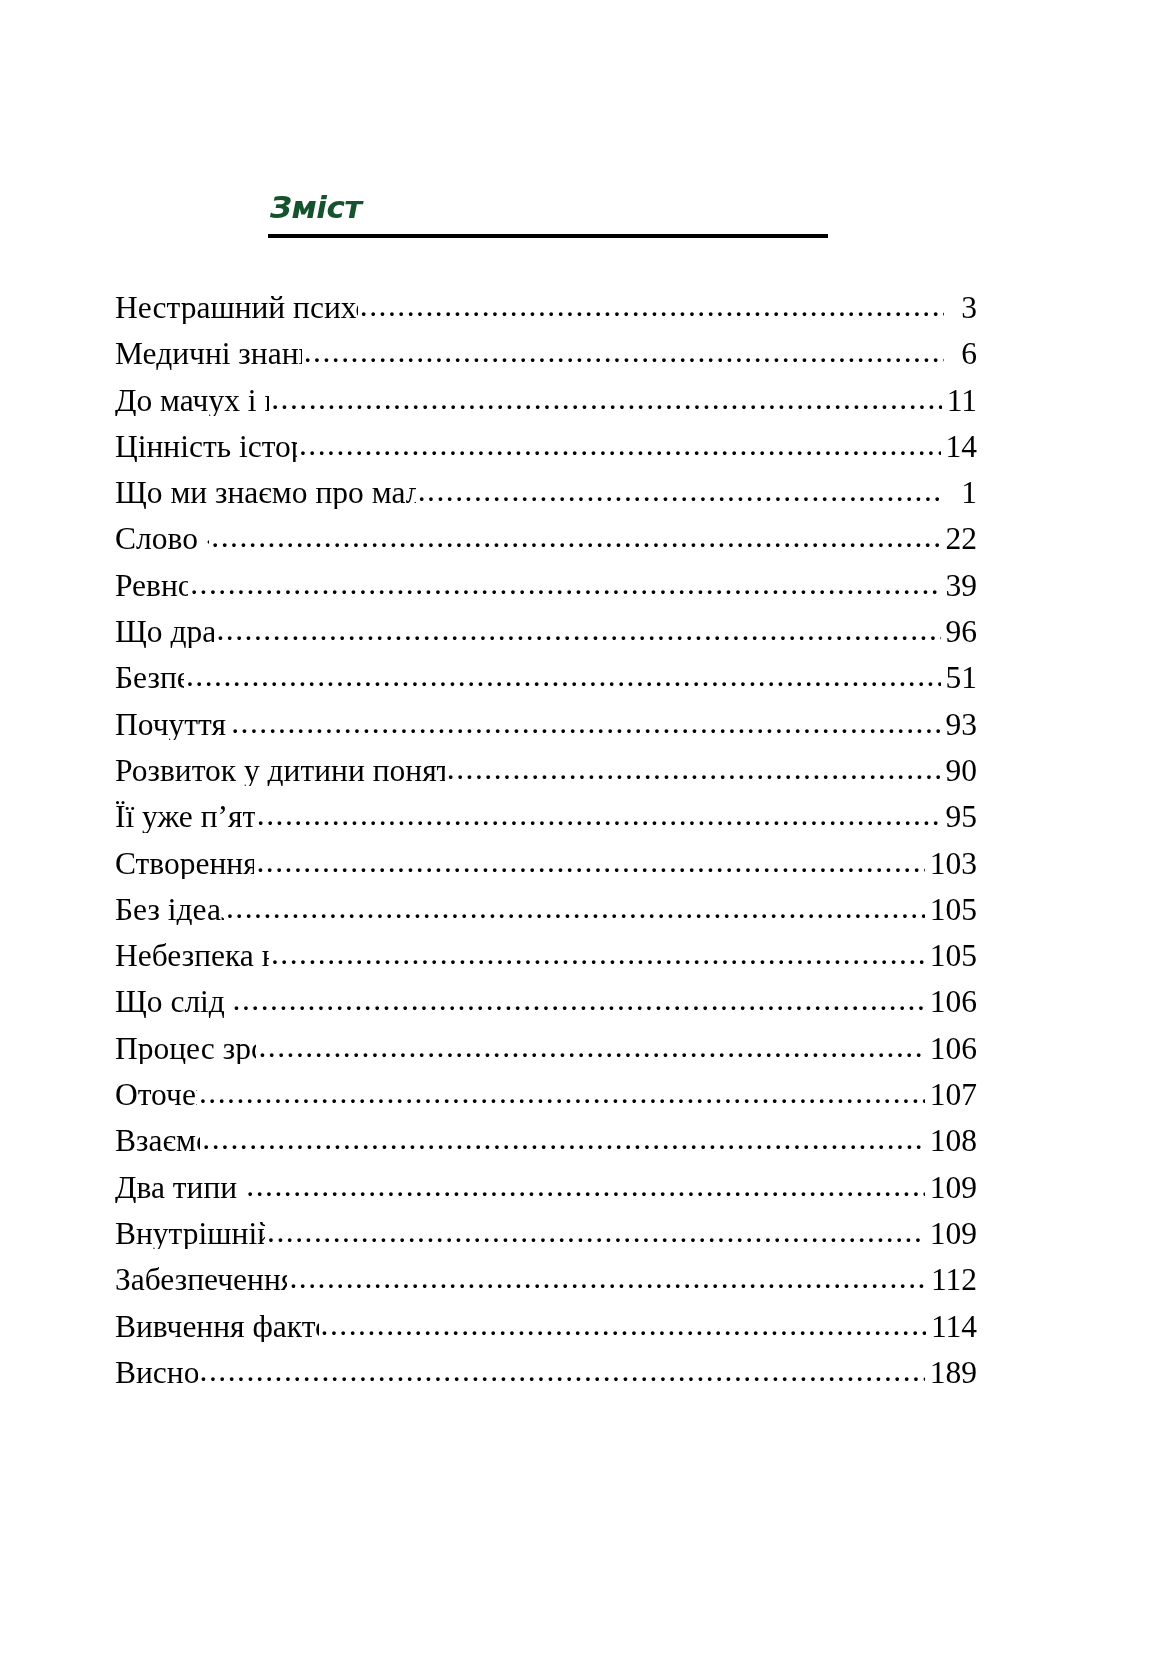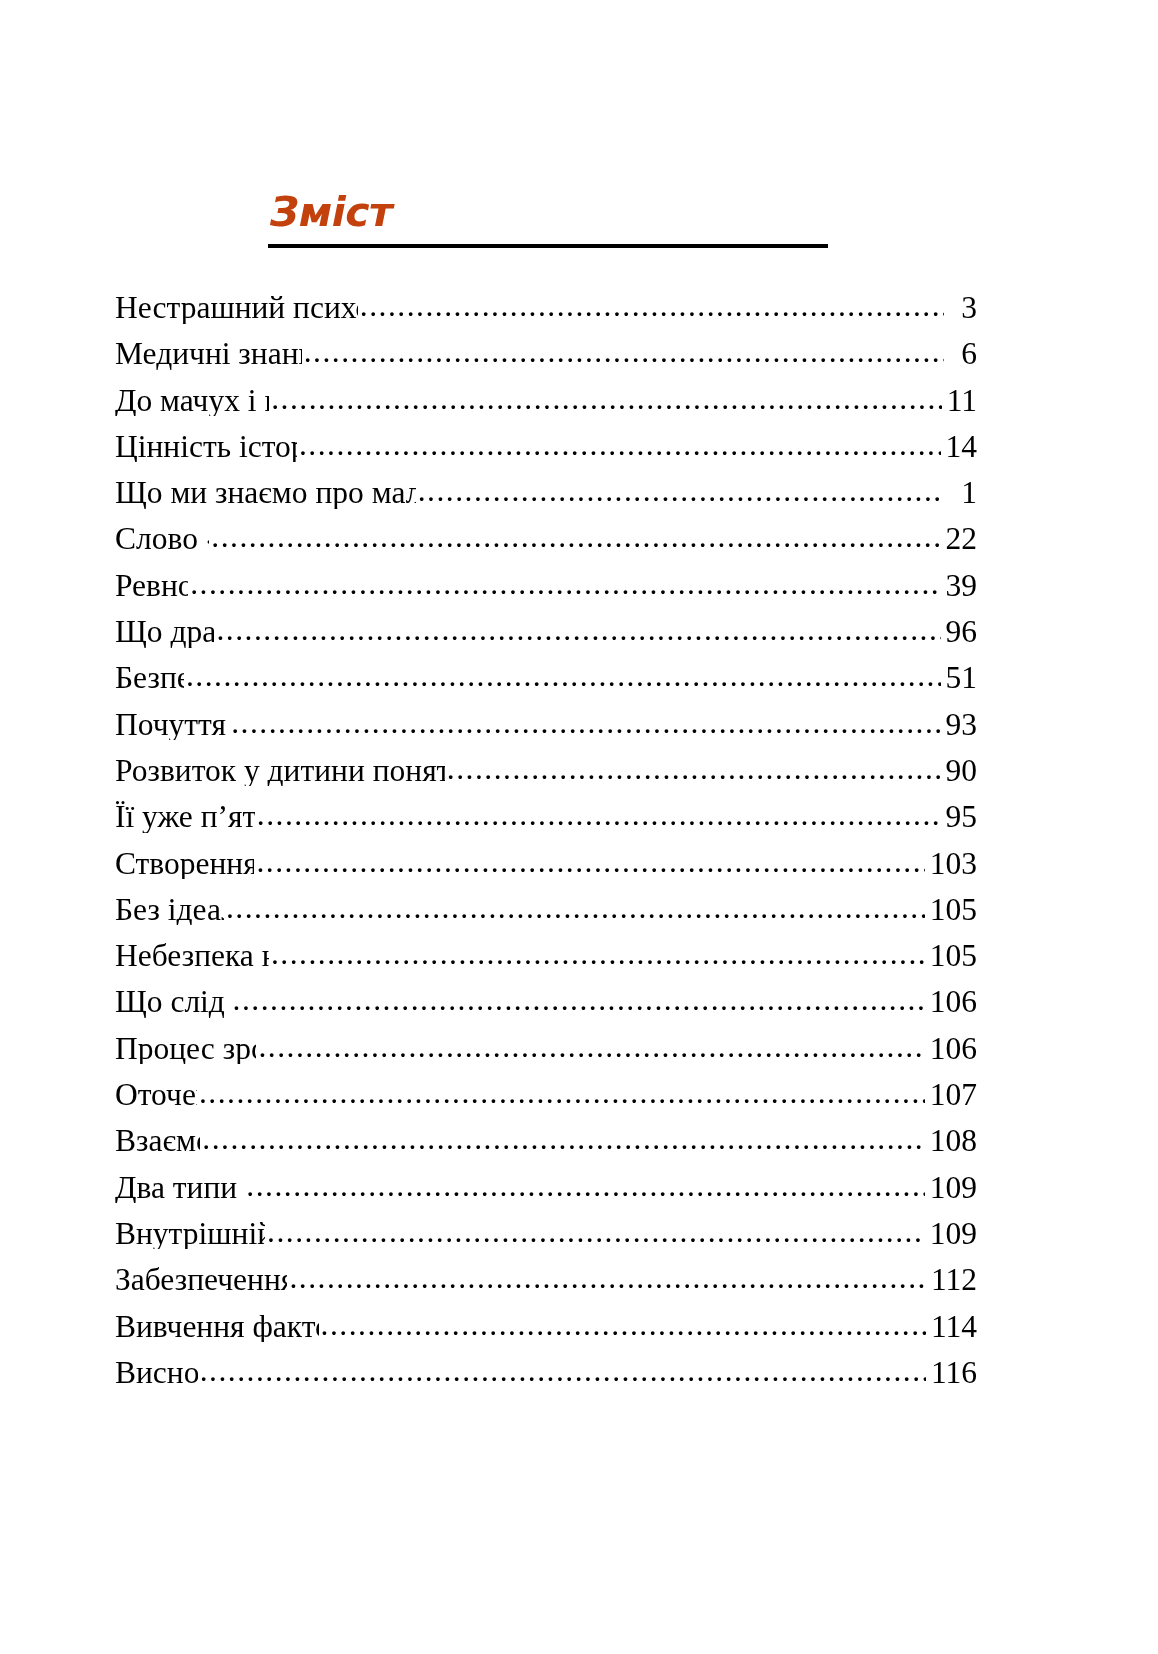--- a/index.html
+++ b/index.html
@@ -26,24 +26,24 @@
   .toc-header {
     position: absolute;
     left: 268px;
     top: 192px;
     width: 560px;
   }
   .toc-title {
     font-family: "DejaVu Sans", "Liberation Sans", sans-serif;
     font-weight: bold;
     font-style: italic;
-    font-size: 41px;
+    font-size: 31px;
     line-height: 1.0;
     letter-spacing: -0.5px;
-    color: #c2410c;
+    color: #14532d;
     margin: 0;
     padding: 0 0 0 2px;
   }
   .toc-rule {
     margin-top: 11px;
     width: 560px;
     height: 4px;
     background: #000000;
   }
 
@@ -210,17 +210,17 @@
         <span class="entry-page">112</span>
       </div>
       <div class="toc-entry">
         <span class="entry-title">Вивчення факторів оточення</span>
         <span class="entry-dots">..........................................................................................................................</span>
         <span class="entry-page">114</span>
       </div>
       <div class="toc-entry">
         <span class="entry-title">Висновок</span>
         <span class="entry-dots">..........................................................................................................................</span>
-        <span class="entry-page">116</span>
+        <span class="entry-page">189</span>
       </div>
     </div>
 
 </div>
 
 </body></html>

